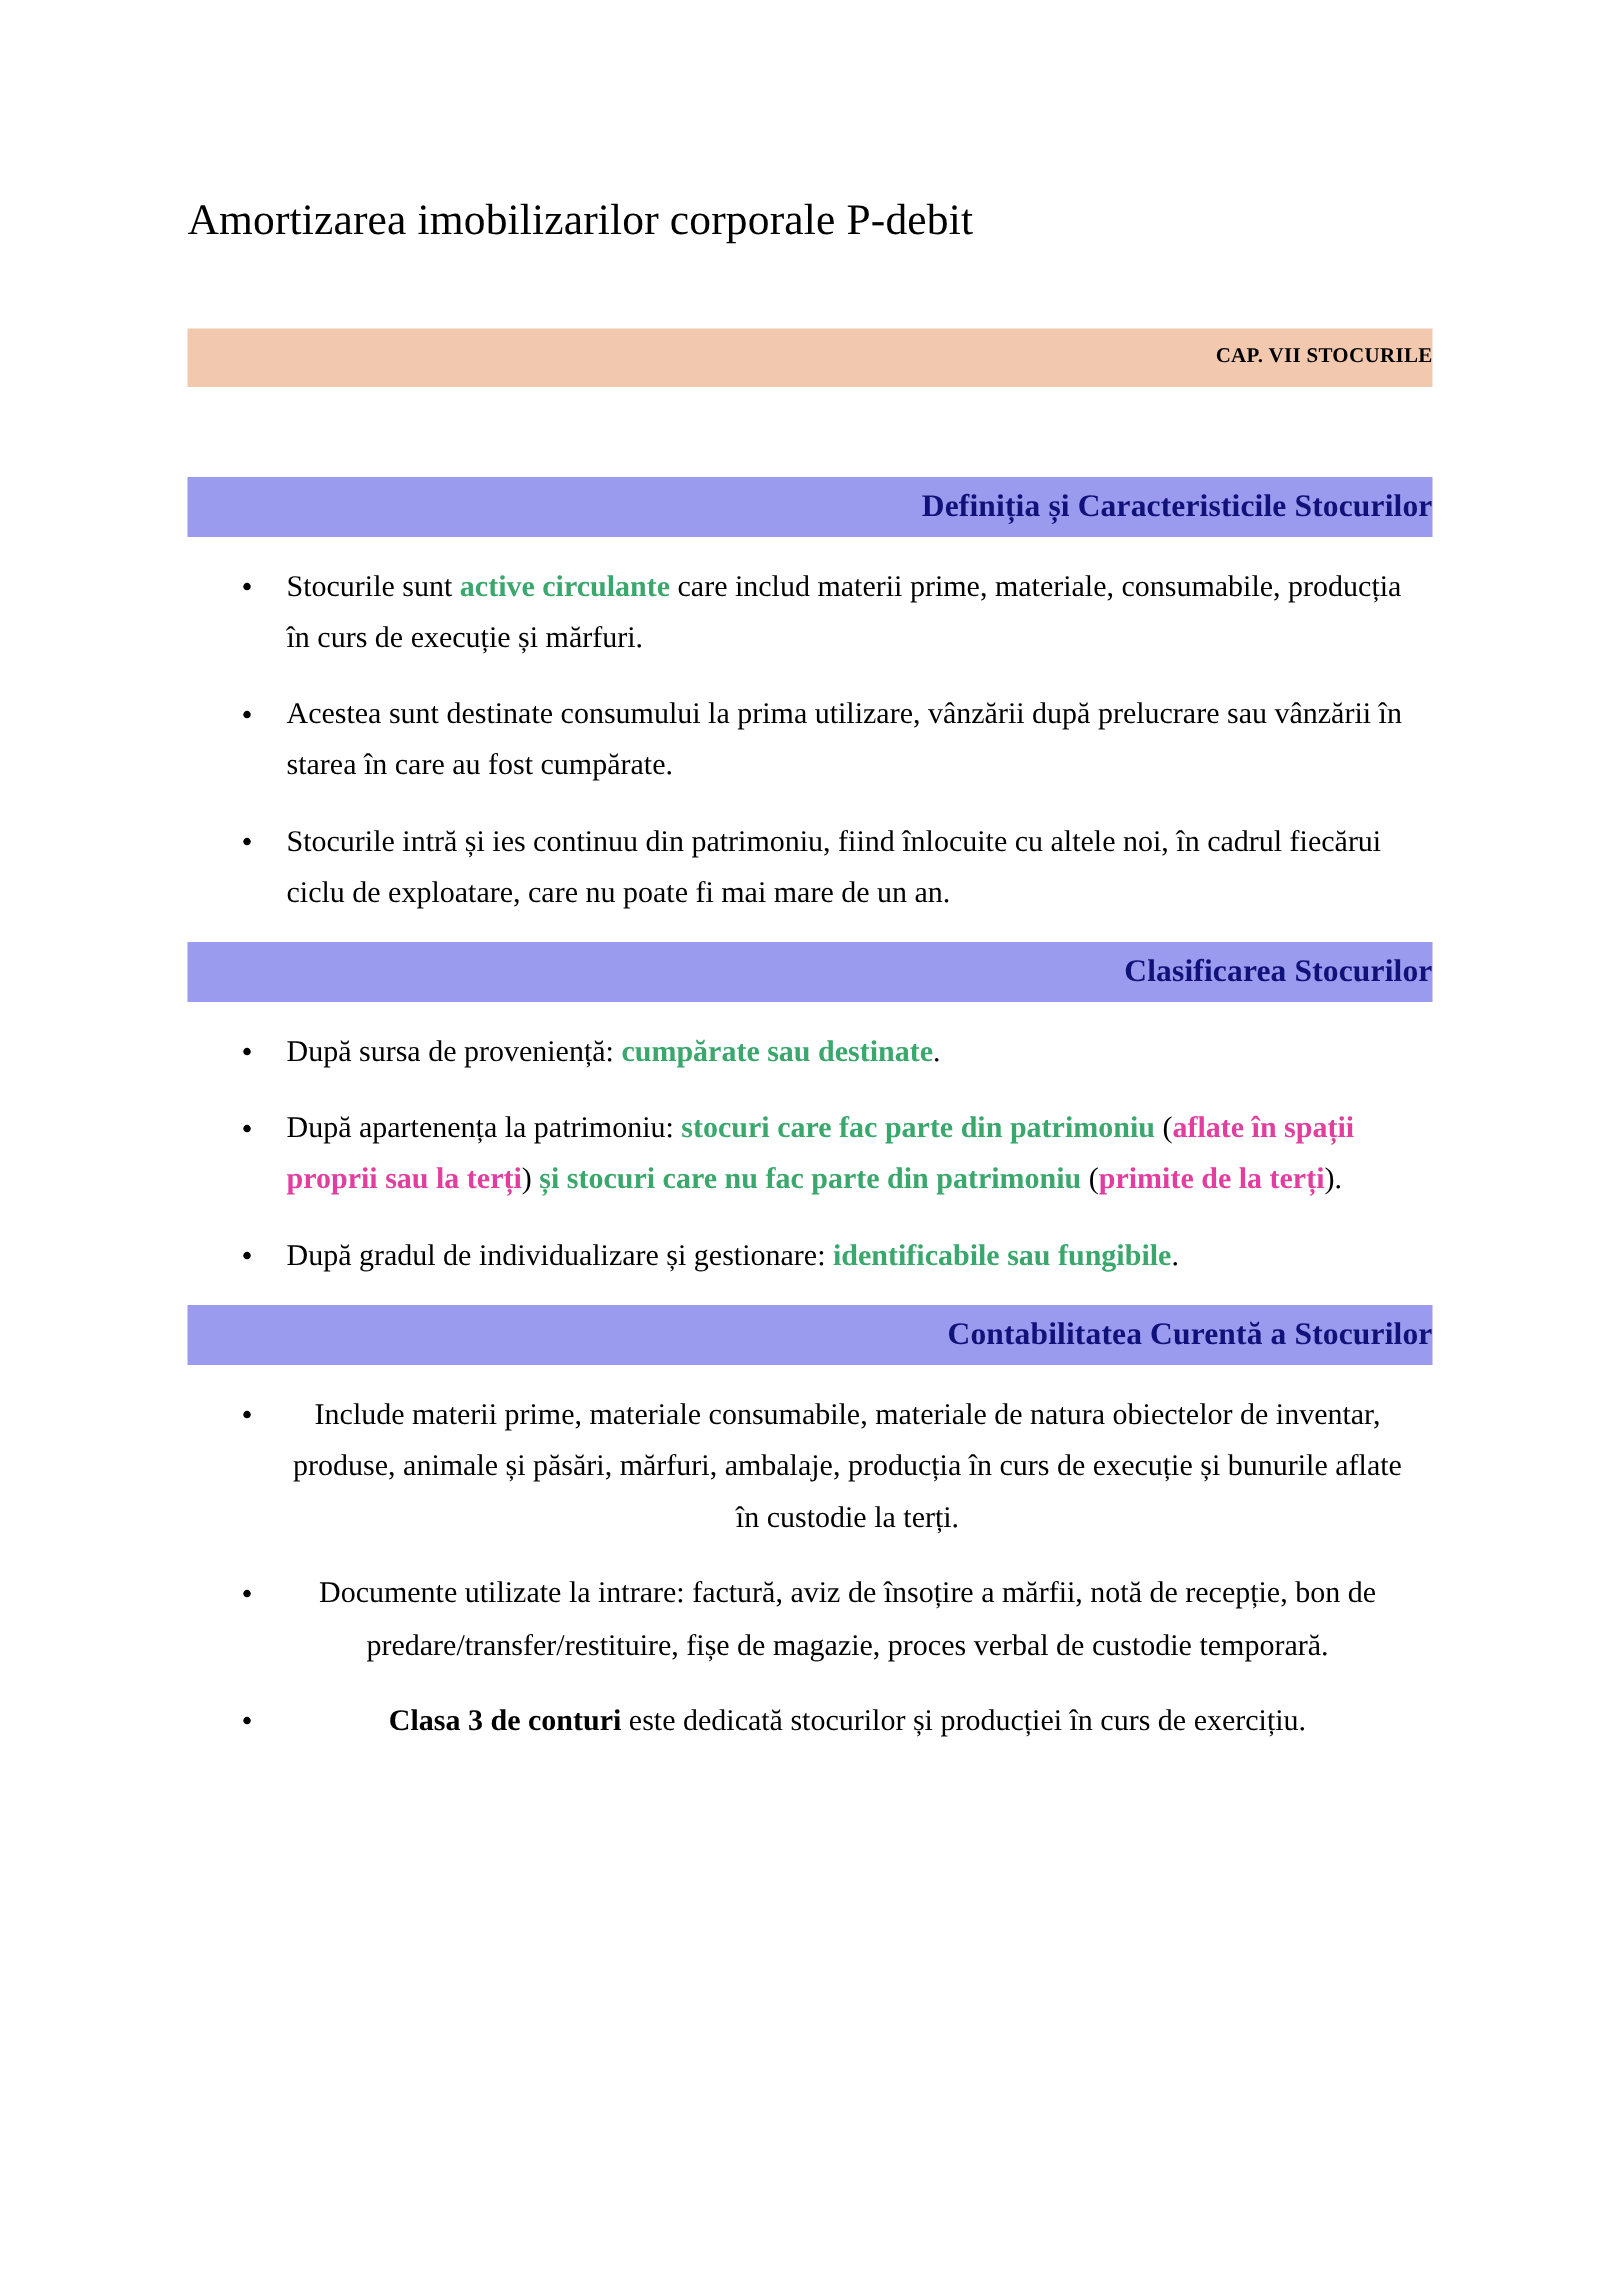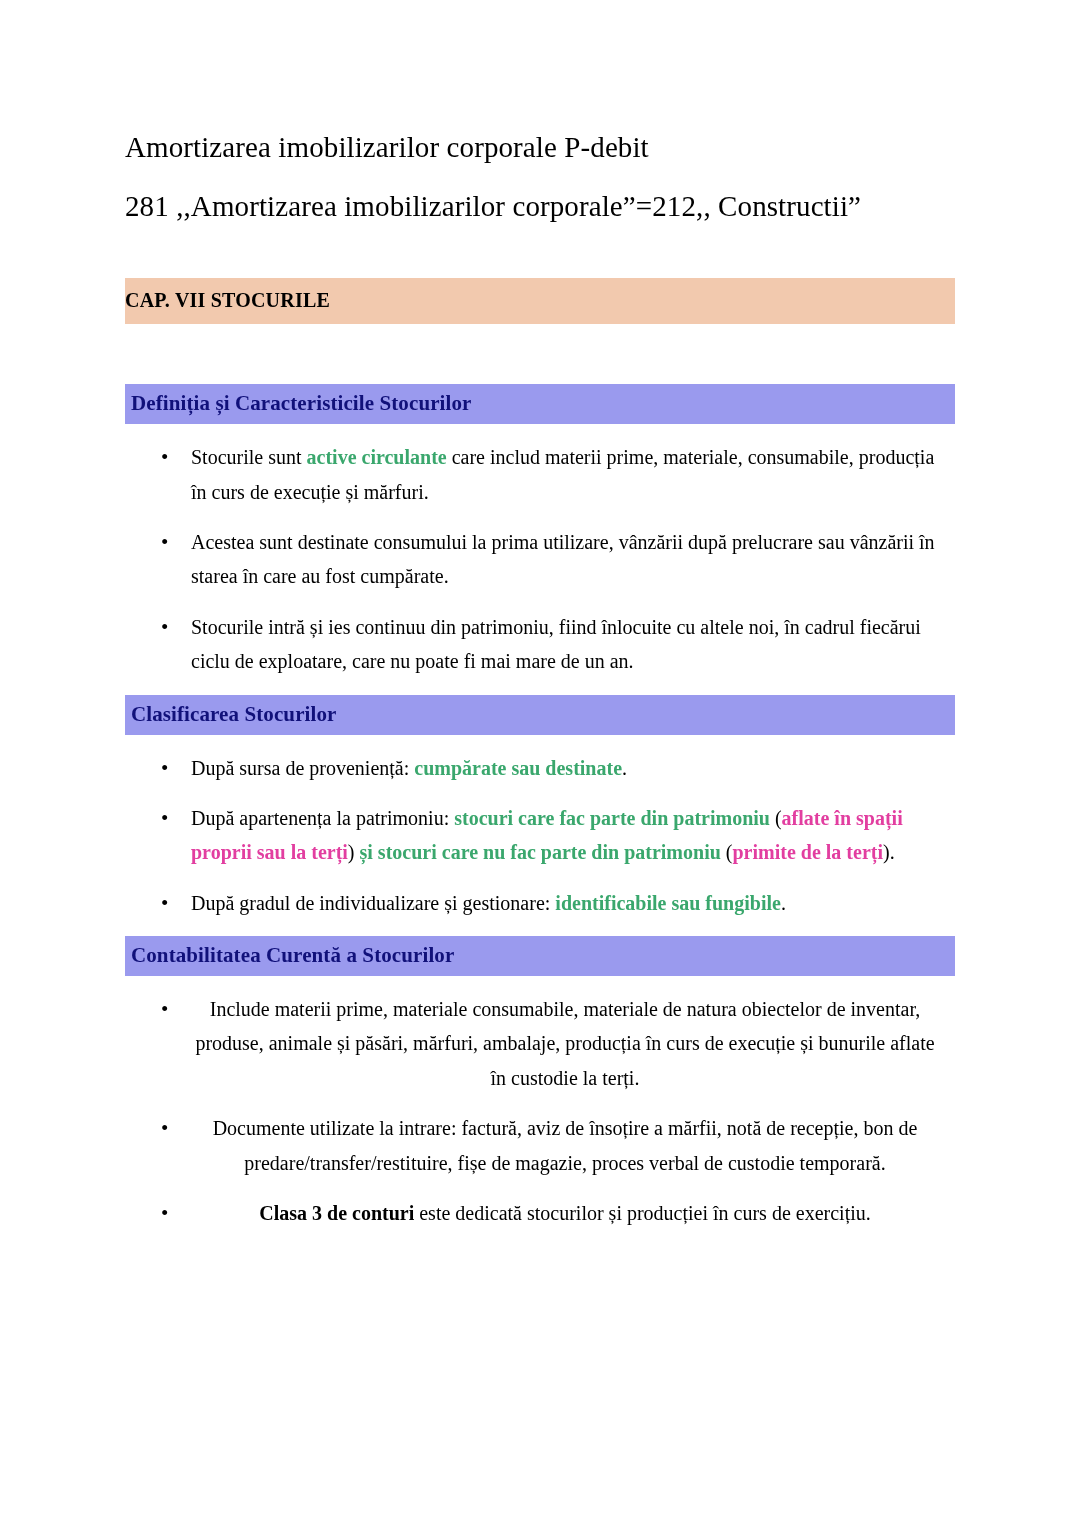--- a/index.html
+++ b/index.html
@@ -27,35 +27,36 @@
     font-size: 29px;
     line-height: 1.9;
     margin: 0 0 4px 0;
     letter-spacing: 0.1px;
   }
   .intro-block {
     margin-bottom: 44px;
   }
   .chapter-banner {
     background: #f2c9ae;
-    text-align: left;
+    text-align: right;
     font-weight: bold;
-    font-size: 20px;
+    font-size: 14px;
     padding: 11px 0 12px 0;
     margin: 0 0 60px 0;
     letter-spacing: 0.2px;
   }
   .section-header {
     background: #9a9aee;
     color: #11117a;
     font-weight: bold;
     font-size: 21px;
-    padding: 7px 16px 8px 6px;
+    padding: 7px 0 8px 6px;
     margin: 0;
     letter-spacing: 0.1px;
+    text-align: right;
   }
   ul.bullets {
     list-style: none;
     margin: 0;
     padding: 0;
   }
   ul.bullets > li {
     position: relative;
     padding-left: 66px;
     font-size: 20px;
@@ -85,21 +86,20 @@
     font-weight: bold;
   }
 </style>
 </head>
 <body>
 
 <div class="page">
 
   <div class="intro-block">
     <p class="intro-line">Amortizarea imobilizarilor corporale P-debit</p>
-    <p class="intro-line">281 ,,Amortizarea imobilizarilor corporale”=212,, Constructii”</p>
   </div>
 
   <div class="chapter-banner">CAP. VII STOCURILE</div>
 
   <div class="section-header">Definiția și Caracteristicile Stocurilor</div>
   <ul class="bullets grp-1">
       <li><span>Stocurile sunt </span><span class="green">active circulante</span><span> care includ materii prime, materiale, consumabile, producția în curs de execuție și mărfuri.</span></li>
       <li><span>Acestea sunt destinate consumului la prima utilizare, vânzării după prelucrare sau vânzării în starea în care au fost cumpărate.</span></li>
       <li><span>Stocurile intră și ies continuu din patrimoniu, fiind înlocuite cu altele noi, în cadrul fiecărui ciclu de exploatare, care nu poate fi mai mare de un an.</span></li>
     </ul>

